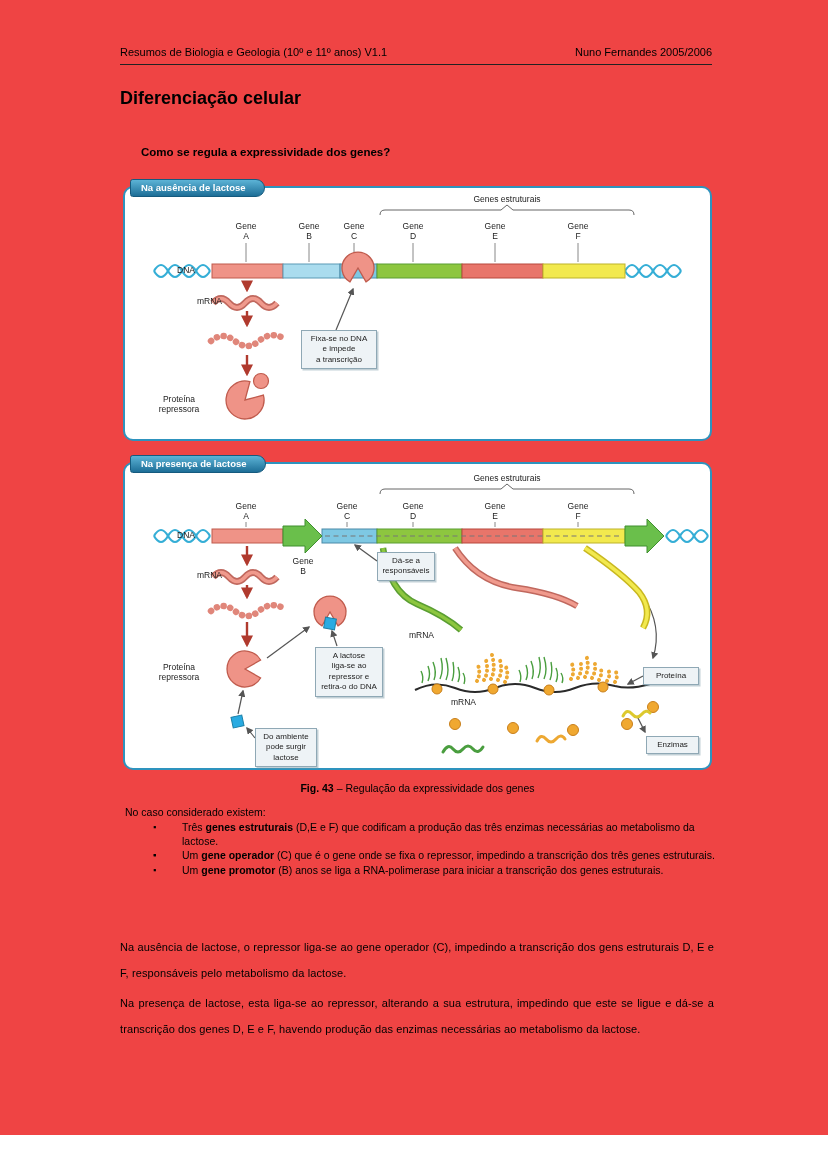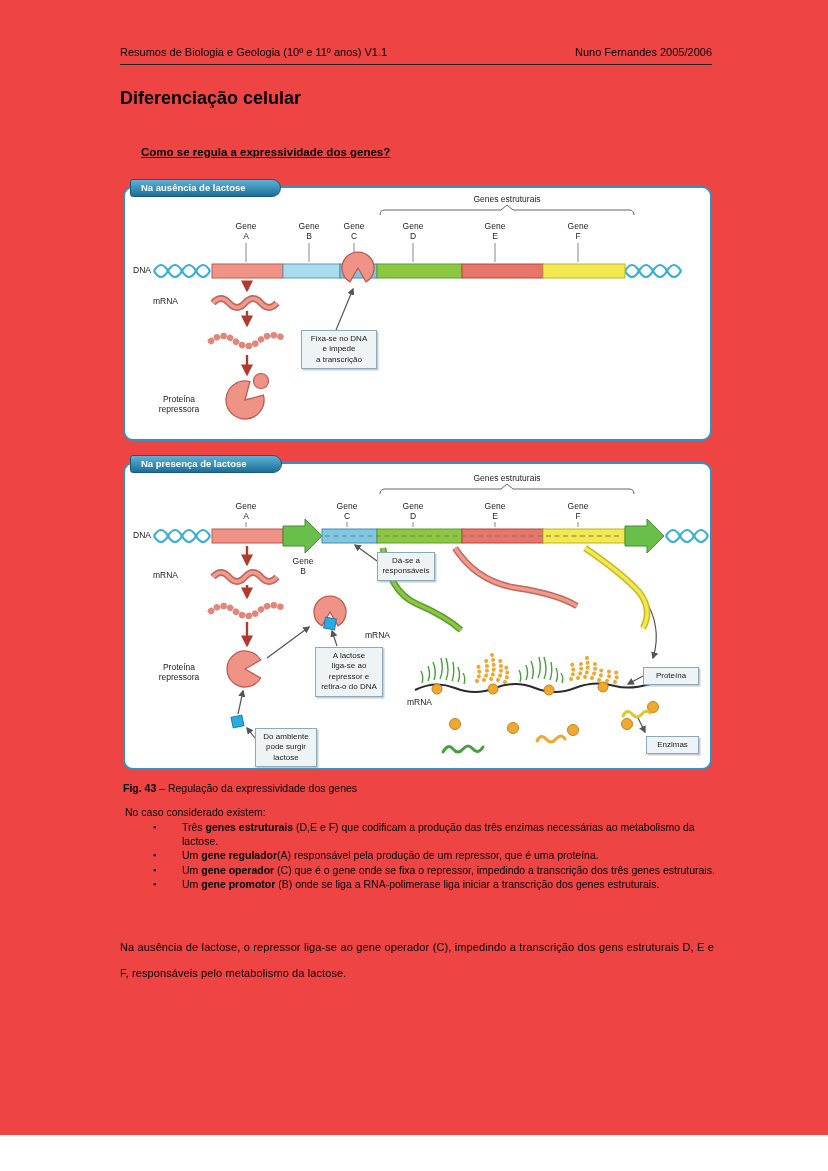--- a/index.html
+++ b/index.html
@@ -5,35 +5,35 @@
   * { margin:0; padding:0; box-sizing:border-box; }
   html,body { background:#fff; }
   body { font-family:"Liberation Sans", sans-serif; color:#000; }
   .page { position:relative; width:828px; height:1135px; background:#ef4444; overflow:hidden; margin:0 auto; }
 
   .hdr-left  { position:absolute; left:120px; top:46px; font-size:11px; }
   .hdr-right { position:absolute; right:116px; top:46px; font-size:11px; }
   .hdr-rule  { position:absolute; left:120px; top:64px; width:592px; border-top:1px solid #222; }
 
   .doc-title { position:absolute; left:120px; top:88px; font-size:18px; font-weight:bold; }
-  .question  { position:absolute; left:141px; top:146px; font-size:11.5px; font-weight:bold;text-decoration:underline; }
+  .question  { position:absolute; left:141px; top:146px; font-size:11.5px; font-weight:bold; }
 
   .panel { position:absolute; left:123px; width:589px; background:#fff; border:2px solid #2e93be; border-radius:10px; }
   .panel1 { top:186px; height:255px; }
   .panel2 { top:462px; height:308px; }
-  .tab { position:absolute; left:5px; top:-9px; padding:2px 34px 3px 10px; background:linear-gradient(180deg,#5cb3d6,#1d6e97);
+  .tab { position:absolute; left:5px; top:-9px; padding:2px 18px 3px 10px; background:linear-gradient(180deg,#5cb3d6,#1d6e97);
          color:#fff; font-size:9.5px; font-weight:bold; border-radius:3px 10px 10px 3px; border:1px solid #155a7e; white-space:nowrap; }
   .psvg { position:absolute; left:0; top:0; }
 
   .dg   { position:absolute; font-size:8.5px; line-height:1.2; color:#222; text-align:center; white-space:pre-line; }
-  .dgl  { text-align:right; }
+  .dgl  { text-align:right;margin-left:44px; }
   .dbox { position:absolute; font-size:8px; line-height:1.3; color:#222; text-align:center; white-space:pre-line;
           background:#eef3f6; border:1px solid #8fa8b5; box-shadow:1.5px 1.5px 0 rgba(120,150,165,.45); padding:3px 4px; }
 
-  .caption { position:absolute; left:123px; top:782px; width:589px; font-size:10.5px; }
+  .caption { position:absolute; left:123px; top:782px; width:589px; text-align:center; font-size:10.5px; }
   .caption b { font-weight:bold; }
 
   .intro   { position:absolute; left:125px; top:806px; font-size:10.5px; }
   .bullets { position:absolute; left:125px; top:821px; width:592px; font-size:10.5px; line-height:13.5px; }
   .bullet  { position:relative; padding-left:57px; margin-bottom:1px; }
   .bmark   { position:absolute; left:28px; top:-1px; }
   .bmark::before { content:"▪"; font-size:9px; }
   .bullet b { font-weight:bold; }
 
   .para { position:absolute; left:120px; width:594px; font-size:11px; line-height:26px; text-align:justify; letter-spacing:0.1px; }
@@ -308,28 +308,28 @@
 
   <div class="intro">No caso considerado existem:</div>
 
   <div class="bullets">
     <div class="bullet">
       <span class="bmark"></span>
       <span><span>Três </span><b>genes estruturais</b><span> (D,E e F) que codificam a produção das três enzimas necessárias ao metabolismo da lactose.</span></span>
     </div>
     <div class="bullet">
       <span class="bmark"></span>
-      <span><span>Um </span><b>gene regulador</b><span>(A) responsável pela produção de um repressor, que é uma proteína.</span></span>
     </div>
     <div class="bullet">
       <span class="bmark"></span>
       <span><span>Um </span><b>gene operador</b><span> (C) que é o gene onde se fixa o repressor, impedindo a transcrição dos três genes estruturais.</span></span>
     </div>
     <div class="bullet">
       <span class="bmark"></span>
-      <span><span>Um </span><b>gene promotor</b><span> (B) onde se liga a RNA-polimerase liga iniciar a transcrição dos genes estruturais.</span></span>
+      <span><span>Um </span><b>gene promotor</b><span> (B) anos se liga a RNA-polimerase para iniciar a transcrição dos genes estruturais.</span></span>
     </div>
   </div>
 
   <div class="para p1">Na ausência de lactose, o repressor liga-se ao gene operador (C), impedindo a transcrição dos gens estruturais D, E e F, responsáveis pelo metabolismo da lactose.</div>
+  <div class="para p2">Na presença de lactose, esta liga-se ao repressor, alterando a sua estrutura, impedindo que este se ligue e dá-se a transcrição dos genes D, E e F, havendo produção das enzimas necessárias ao metabolismo da lactose.</div>
 
   <div class="pagenum">64</div>
 </div>
 
 </body></html>

